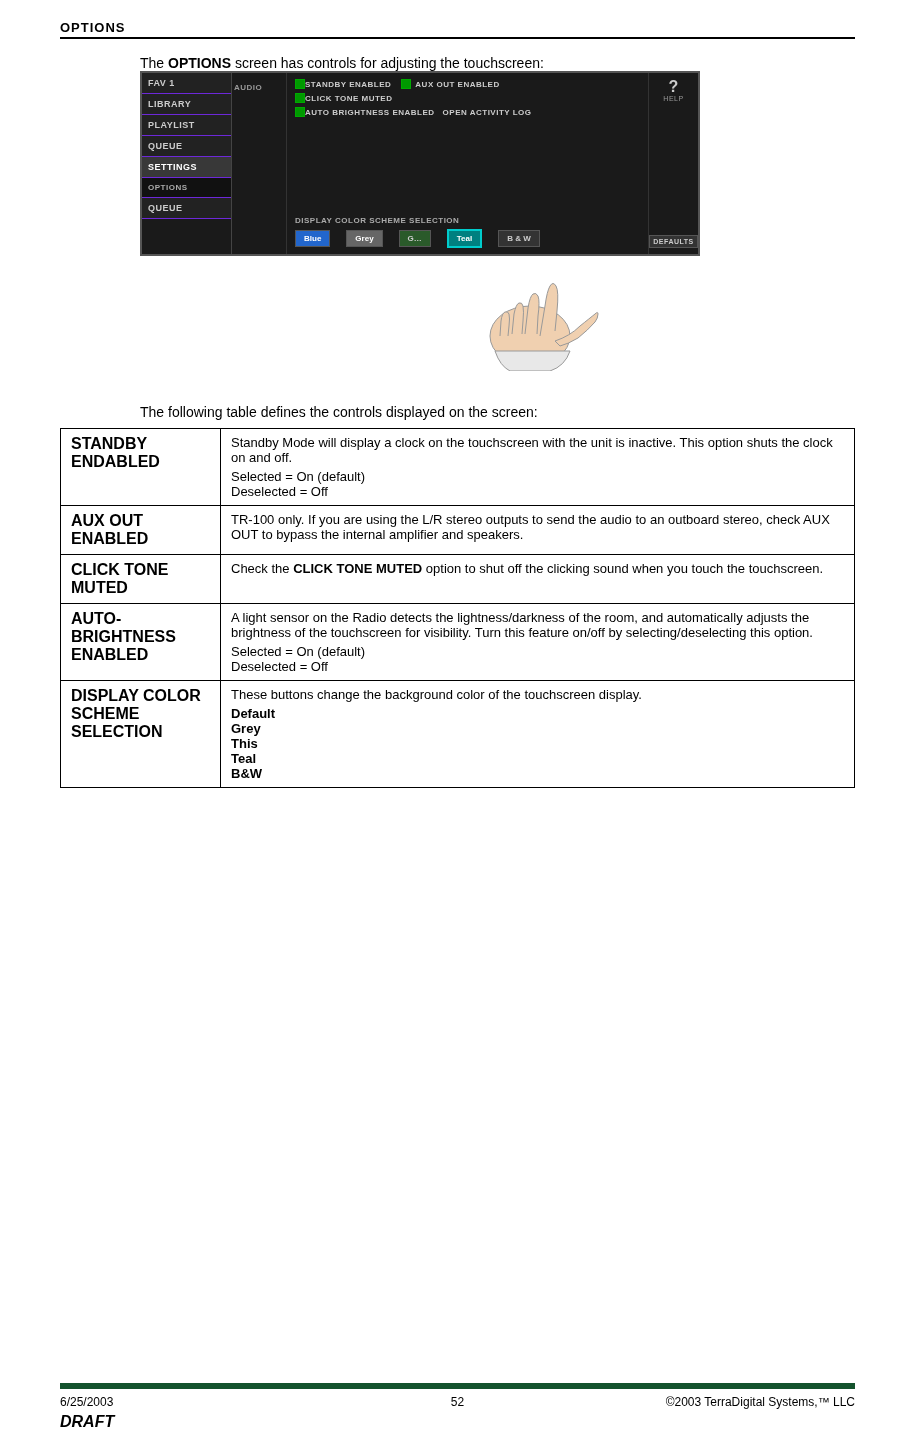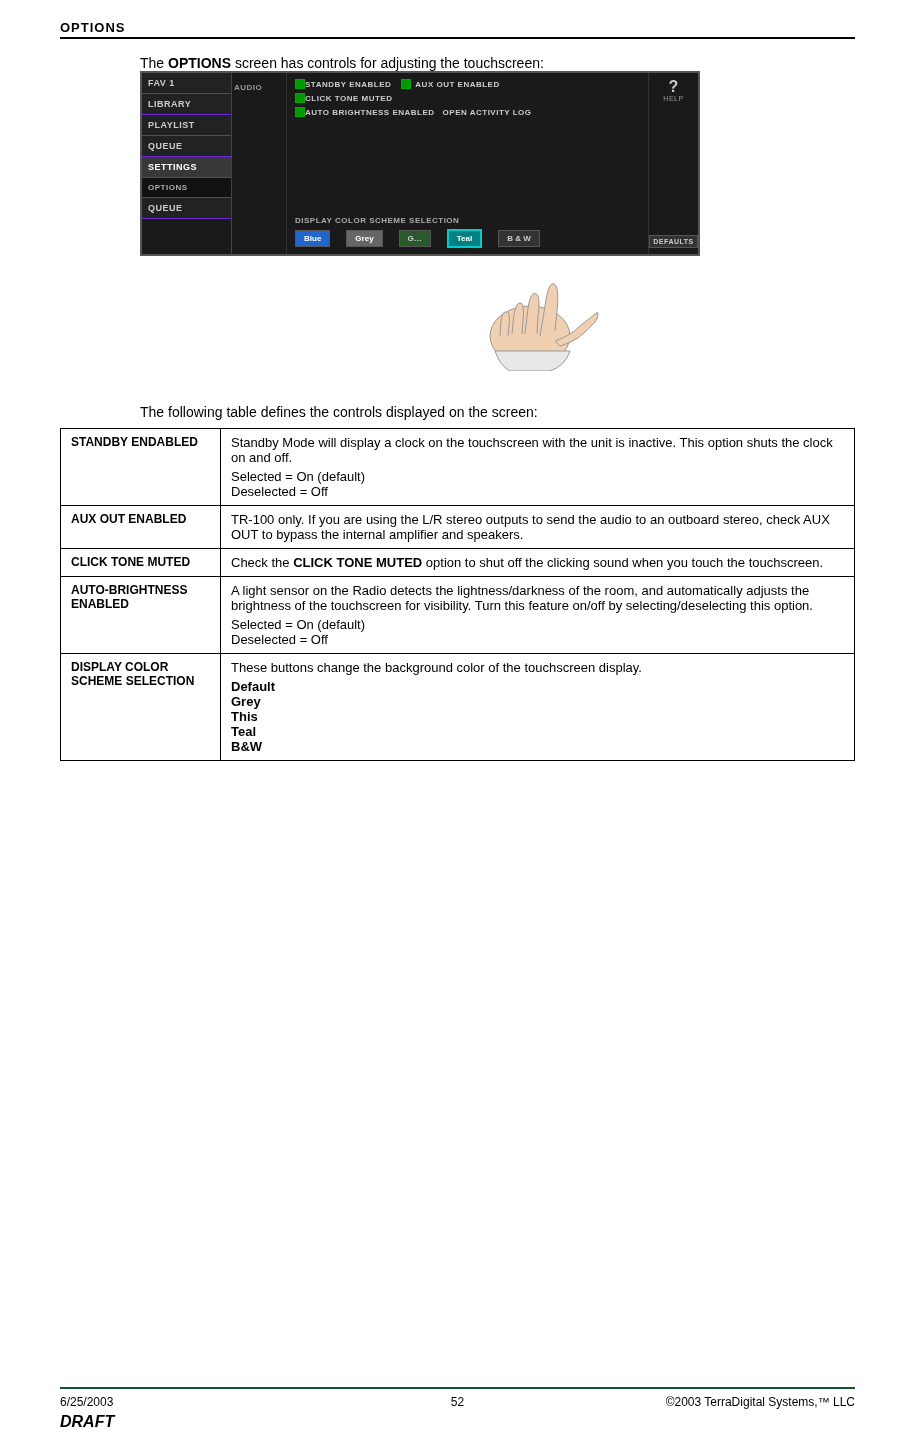--- a/index.html
+++ b/index.html
@@ -199,42 +199,42 @@
     }
     .data-table td {
       border: 1px solid #000;
       padding: 6px 10px;
       vertical-align: top;
       font-size: 13px;
     }
     .data-table .col-label {
       width: 160px;
       font-weight: bold;
-      font-size: 12px;
+      font-size: 16px;
     }
     .data-table .col-desc {
       font-size: 13px;
     }
     .data-table .col-desc p {
       margin-bottom: 4px;
     }
     .data-table .col-desc p:last-child {
       margin-bottom: 0;
     }
 
     
     .page-footer {
       position: absolute;
       bottom: 30px;
       left: 60px;
       right: 60px;
       display: flex;
       justify-content: space-between;
       align-items: flex-end;
-      border-top: 2px solid #14532d;
+      border-top: 6px solid #14532d;
       padding-top: 6px;
     }
     .footer-date {
       font-size: 12px;
     }
     .footer-page {
       font-size: 12px;
       text-align: center;
       position: absolute;
       left: 50%;

